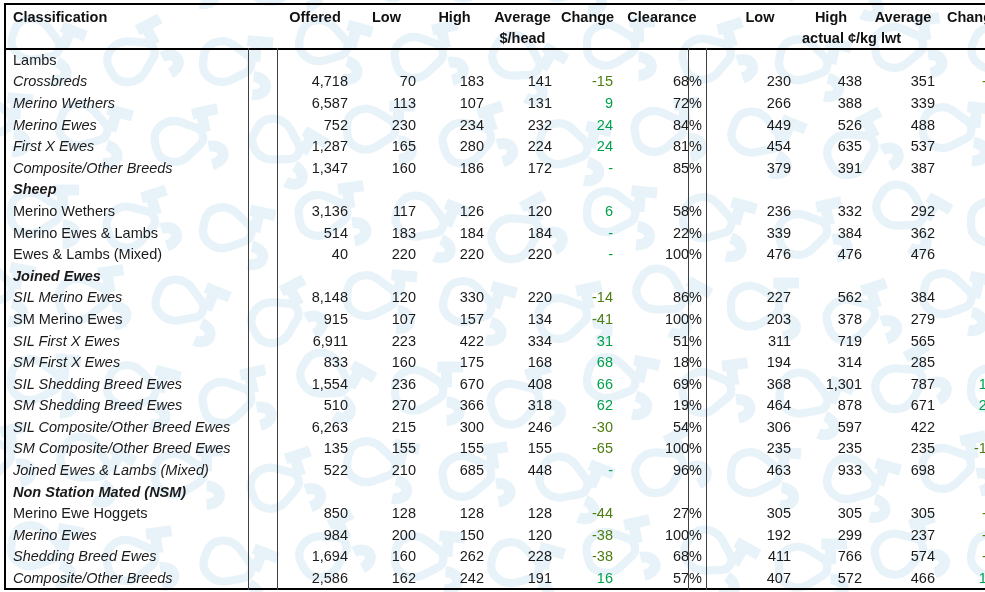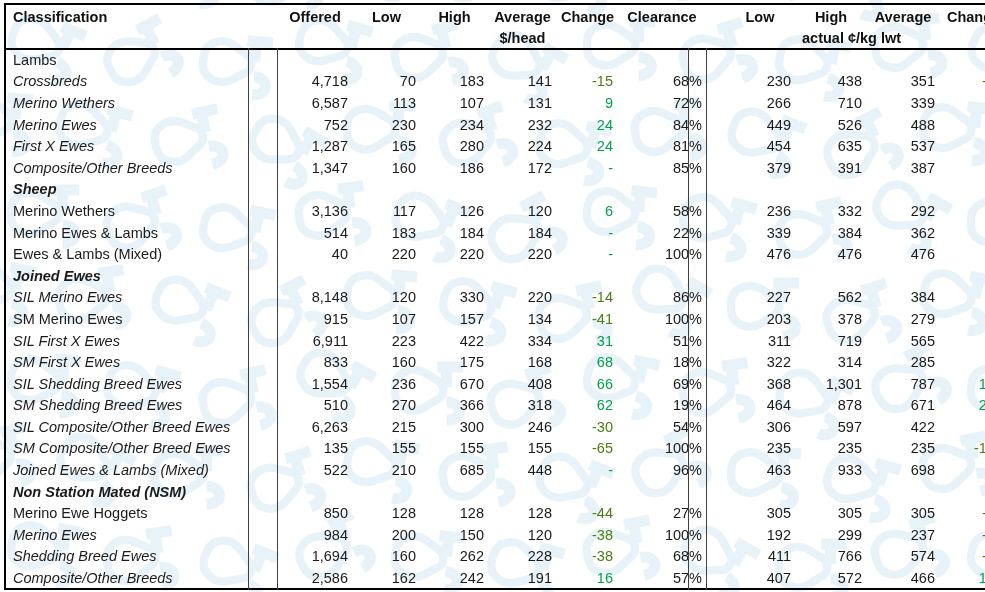--- a/index.html
+++ b/index.html
@@ -659,21 +659,21 @@
             <td class="lbl">Merino Wethers</td>
             <td></td>
             <td>6,587</td>
             <td>113</td>
             <td>107</td>
             <td>131</td>
             <td class="pos">9</td>
             <td>72%</td>
             <td></td>
             <td>266</td>
-            <td>710</td>
+            <td>388</td>
             <td>339</td>
             <td class="neg">-1</td>
           </tr>
           <tr class="item">
             <td class="lbl">Merino Ewes</td>
             <td></td>
             <td>752</td>
             <td>230</td>
             <td>234</td>
             <td>232</td>
@@ -838,21 +838,21 @@
           <tr class="item">
             <td class="lbl">SM First X Ewes</td>
             <td></td>
             <td>833</td>
             <td>160</td>
             <td>175</td>
             <td>168</td>
             <td class="pos">68</td>
             <td>18%</td>
             <td></td>
-            <td>322</td>
+            <td>194</td>
             <td>314</td>
             <td>285</td>
             <td class="pos">85</td>
           </tr>
           <tr class="item">
             <td class="lbl">SIL Shedding Breed Ewes</td>
             <td></td>
             <td>1,554</td>
             <td>236</td>
             <td>670</td>

